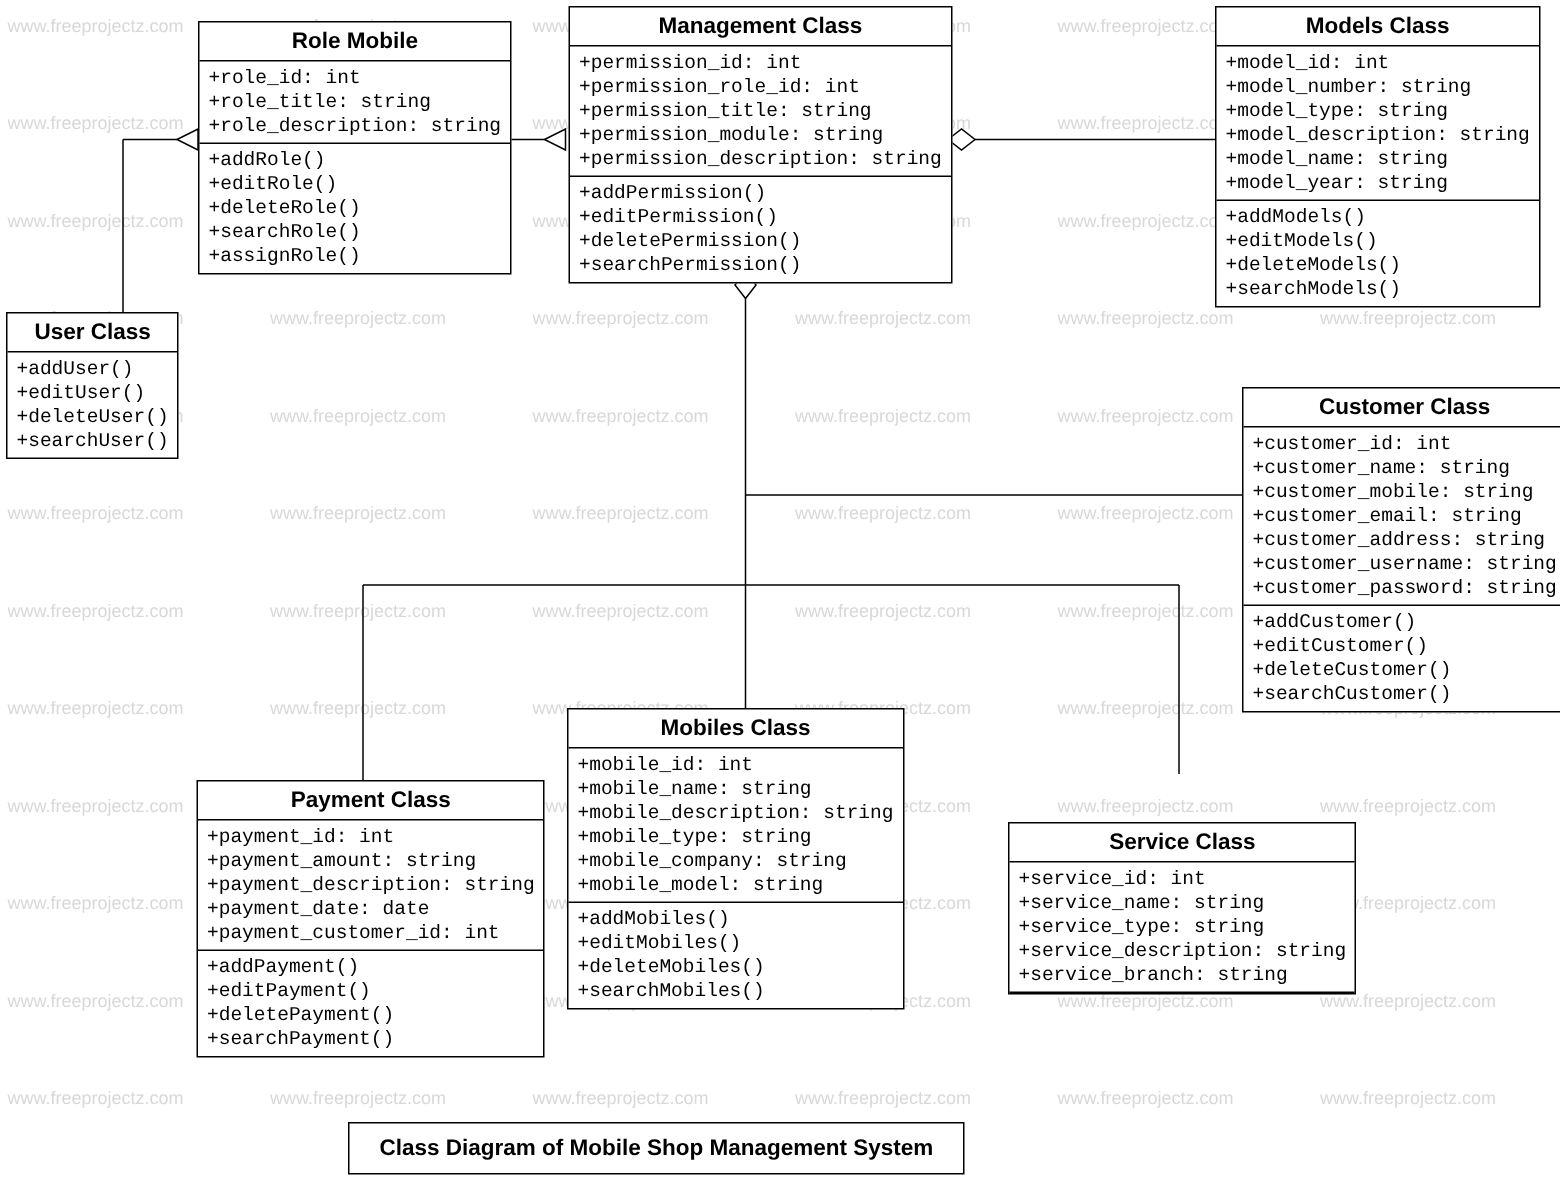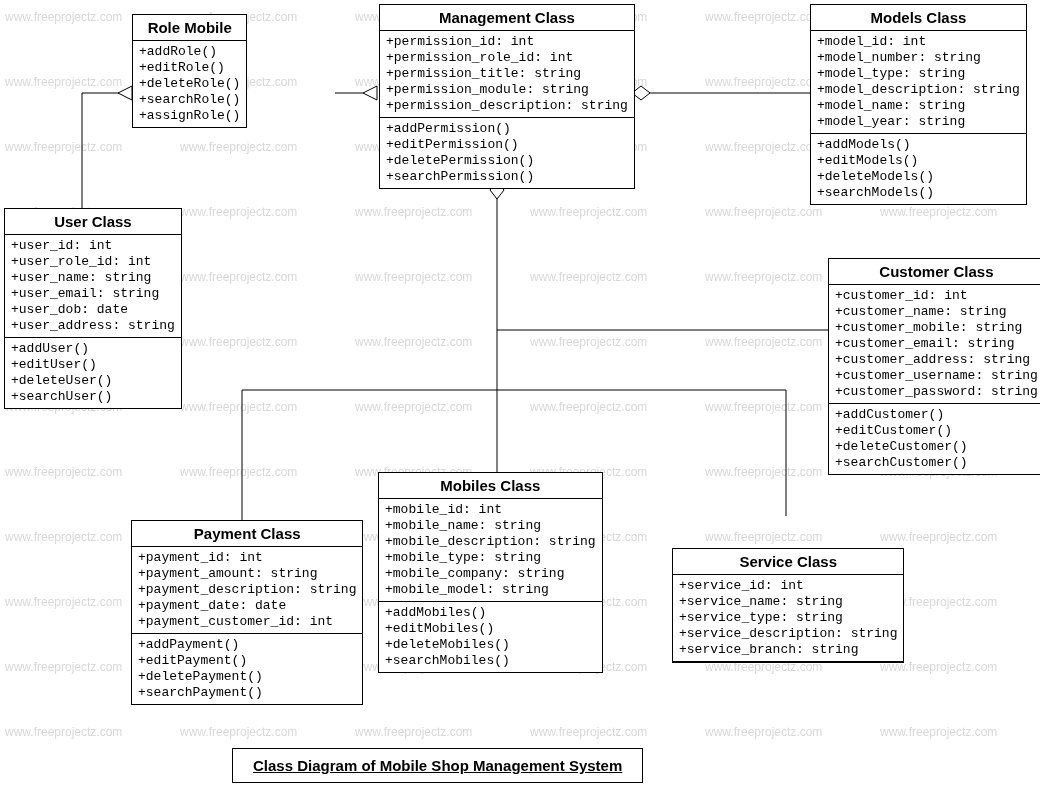--- a/index.html
+++ b/index.html
@@ -53,21 +53,20 @@
   .title-box {
     position: absolute;
     border: 1px solid #000;
     background: #fff;
     text-align: center;
     font-weight: bold;
     font-family: Arial, sans-serif;
     font-size: 15px;
     padding: 8px 20px;
     z-index: 2;
-    text-decoration: underline;
   }
   svg.connections {
     position: absolute;
     top: 0; left: 0;
     width: 1040px;
     height: 792px;
     z-index: 1;
     pointer-events: none;
   }
 </style>
@@ -176,38 +175,38 @@
   <line x1="786" y1="390" x2="786" y2="516" stroke="#000"></line>
 
   <line x1="497" y1="390" x2="242" y2="390" stroke="#000"></line>
   <line x1="242" y1="390" x2="242" y2="520" stroke="#000"></line>
 
   <line x1="497" y1="460" x2="497" y2="472" stroke="#000"></line>
 </svg>
 
 <div class="class-box" style="left:132px; top:14px;">
   <div class="class-title">Role Mobile</div>
+  <div class="class-attrs">+role_id: int<br>+role_title: string<br>+role_description: string</div>
   <div class="class-methods">+addRole()<br>+editRole()<br>+deleteRole()<br>+searchRole()<br>+assignRole()</div>
 </div>
 
 <div class="class-box" style="left:379px; top:4px;">
   <div class="class-title">Management Class</div>
   <div class="class-attrs">+permission_id: int<br>+permission_role_id: int<br>+permission_title: string<br>+permission_module: string<br>+permission_description: string</div>
   <div class="class-methods">+addPermission()<br>+editPermission()<br>+deletePermission()<br>+searchPermission()</div>
 </div>
 
 <div class="class-box" style="left:810px; top:4px;">
   <div class="class-title">Models Class</div>
   <div class="class-attrs">+model_id: int<br>+model_number: string<br>+model_type: string<br>+model_description: string<br>+model_name: string<br>+model_year: string</div>
   <div class="class-methods">+addModels()<br>+editModels()<br>+deleteModels()<br>+searchModels()</div>
 </div>
 
 <div class="class-box" style="left:4px; top:208px;">
   <div class="class-title">User Class</div>
-  <div class="class-attrs">+user_id: int<br>+user_role_id: int<br>+user_name: string<br>+user_email: string<br>+user_dob: date<br>+user_address: string</div>
   <div class="class-methods">+addUser()<br>+editUser()<br>+deleteUser()<br>+searchUser()</div>
 </div>
 
 <div class="class-box" style="left:828px; top:258px;">
   <div class="class-title">Customer Class</div>
   <div class="class-attrs">+customer_id: int<br>+customer_name: string<br>+customer_mobile: string<br>+customer_email: string<br>+customer_address: string<br>+customer_username: string<br>+customer_password: string</div>
   <div class="class-methods">+addCustomer()<br>+editCustomer()<br>+deleteCustomer()<br>+searchCustomer()</div>
 </div>
 
 <div class="class-box" style="left:131px; top:520px;">

